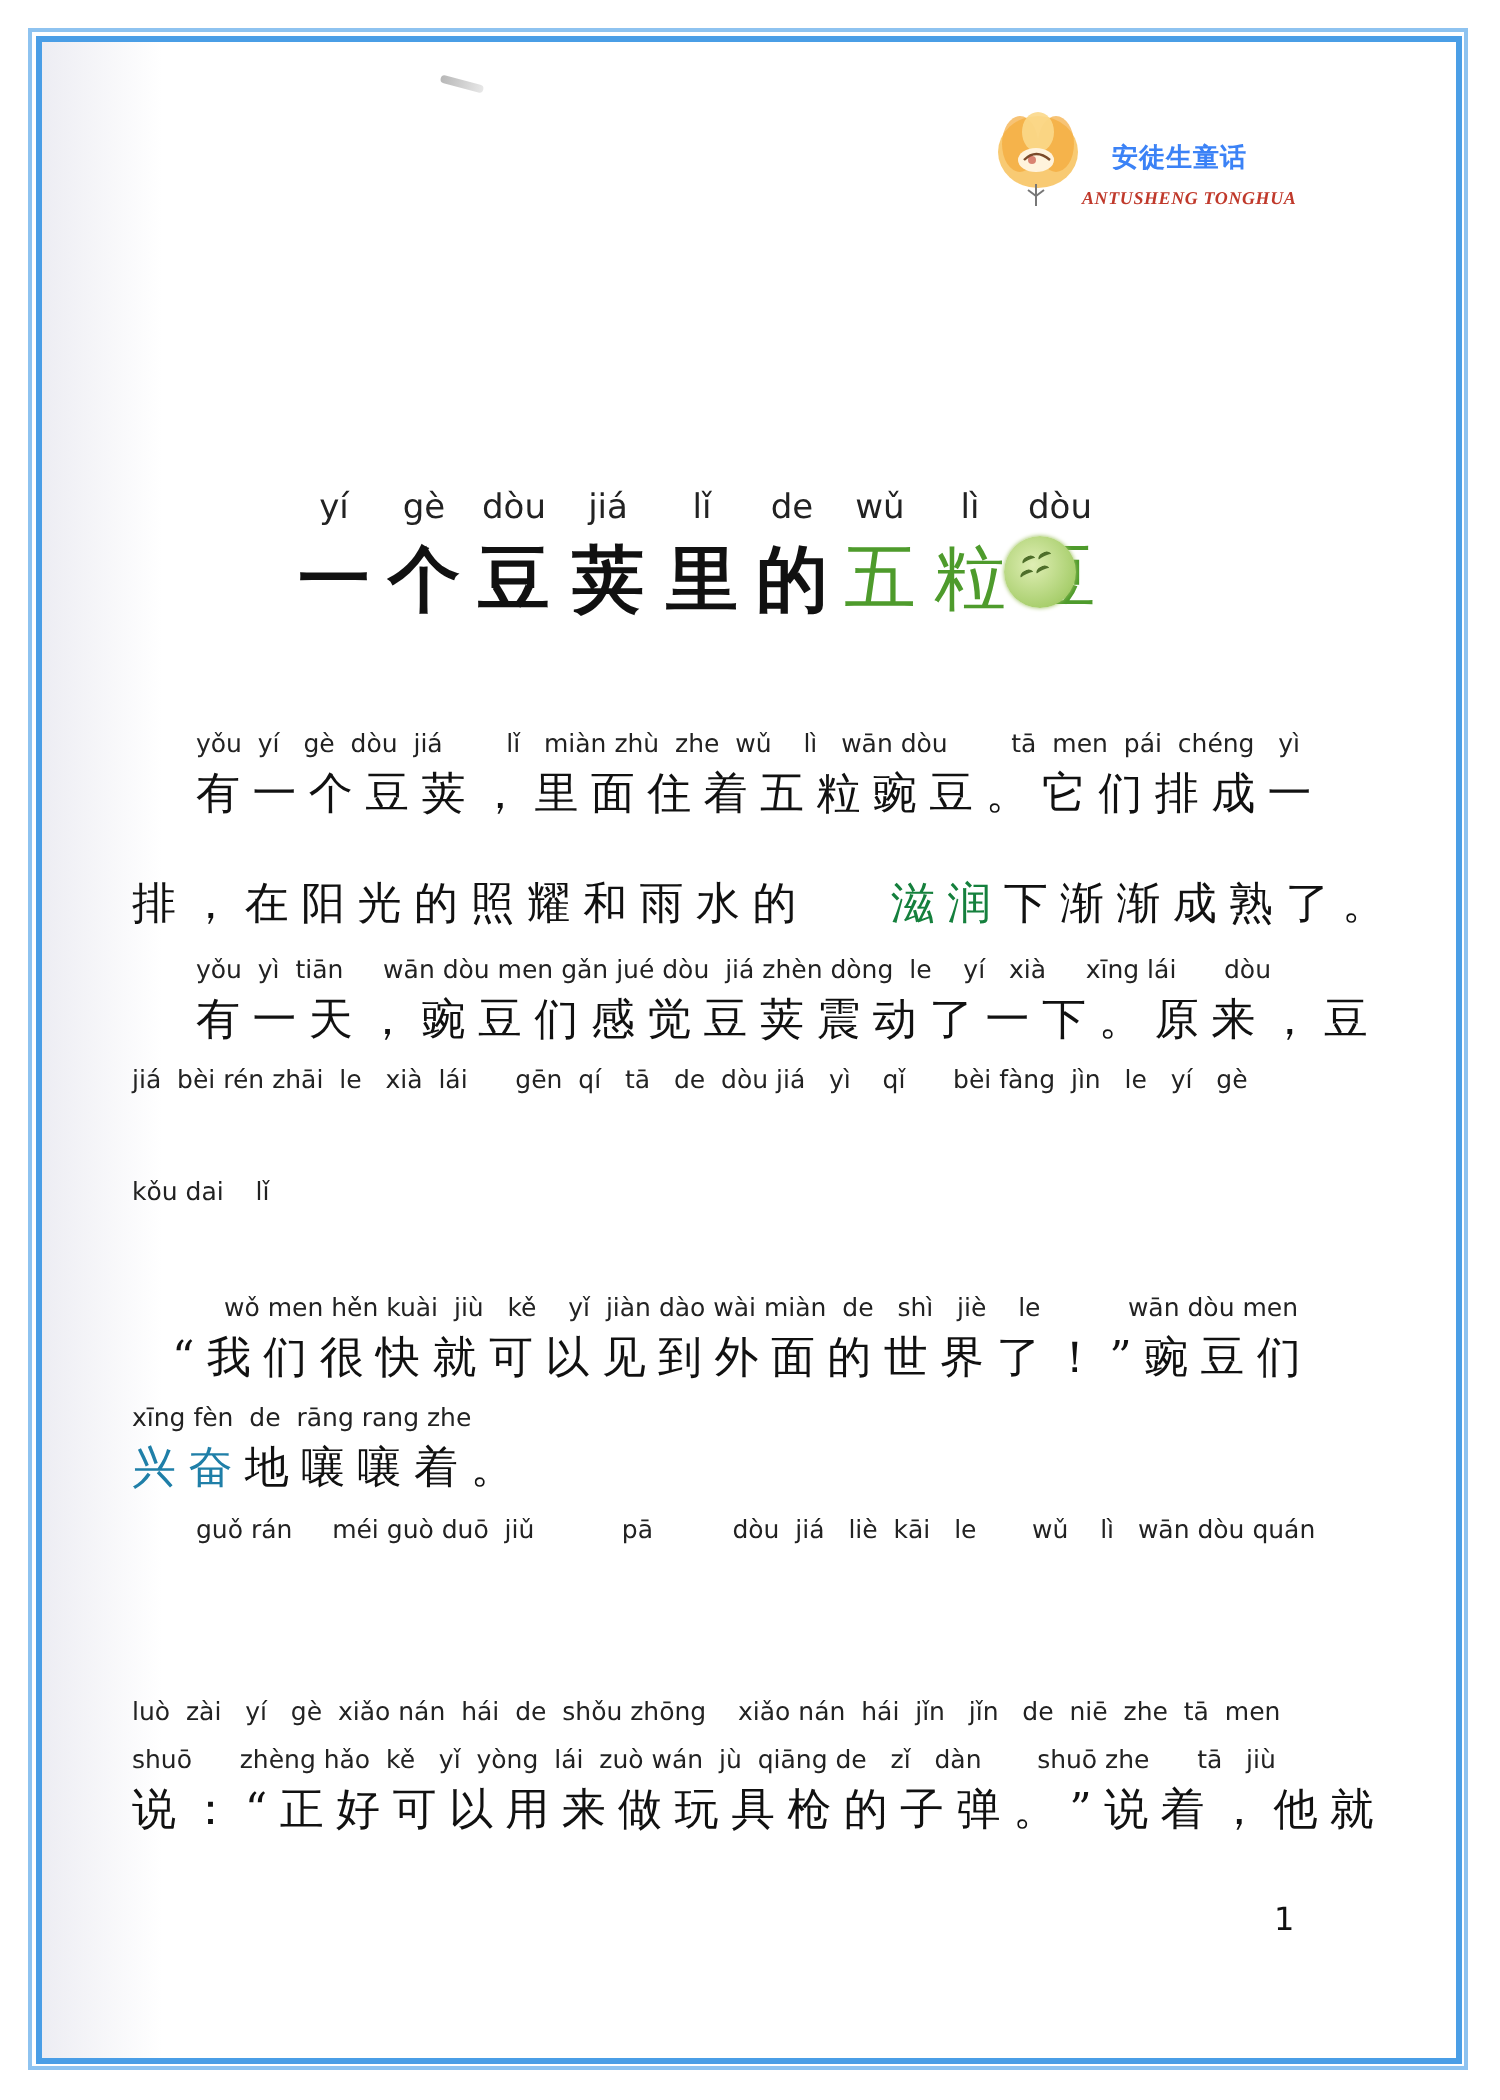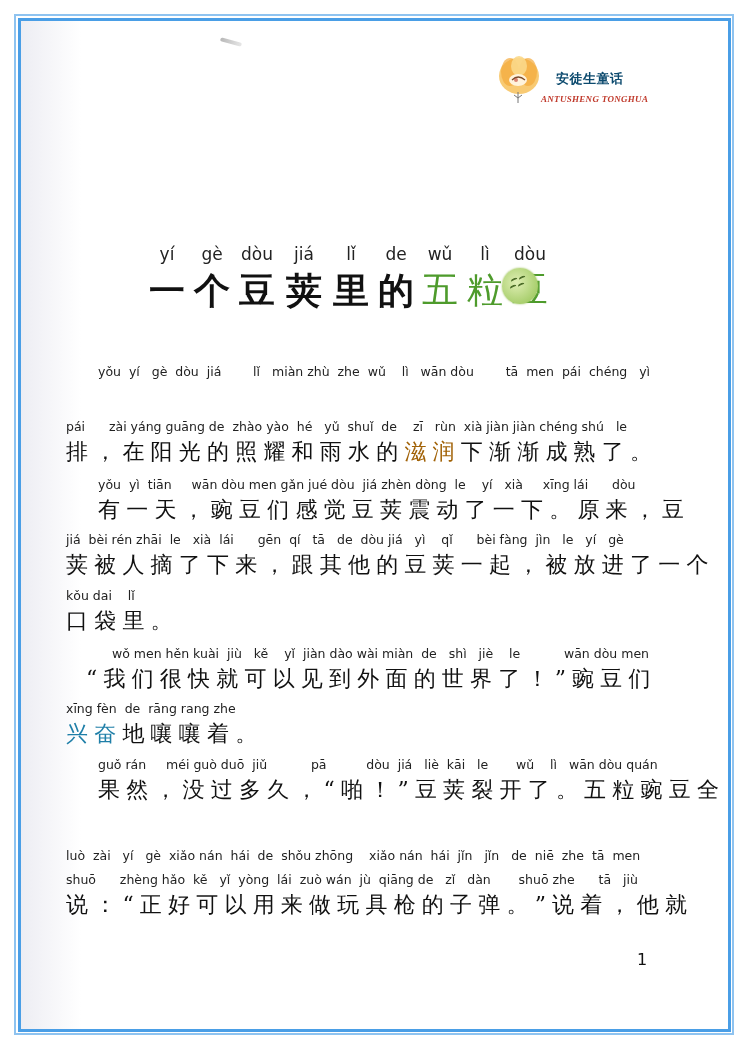--- a/index.html
+++ b/index.html
@@ -9,38 +9,38 @@
          border:2px solid #8ec3f0; box-sizing:border-box; }
   .border-inner { position:absolute; left:18px; top:18px; width:713px; height:1014px;
          border:3px solid #4a9ee6; box-sizing:border-box; }
   .page-shade { position:absolute; left:21px; top:21px; width:60px; height:1008px;
          background:linear-gradient(90deg, rgba(225,225,235,0.6), rgba(255,255,255,0)); }
   .speck { position:absolute; left:220px; top:40px; width:22px; height:4px;
          background:linear-gradient(90deg,#999,#ddd); transform:rotate(15deg); border-radius:2px; opacity:0.7; }
 
   .logo { position:absolute; left:496px; top:54px; width:210px; height:56px; }
   .logo-flower { position:absolute; left:0; top:0; width:46px; height:50px; }
-  .logo-title { position:absolute; left:60px; top:16px; font-size:13px; color:#0c4a6e; letter-spacing:0.5px; font-weight:bold; }
+  .logo-title { position:absolute; left:60px; top:16px; font-size:13px; color:#3b82f6; letter-spacing:0.5px; font-weight:bold; }
   .logo-sub { position:absolute; left:45px; top:40px; font-family:"Liberation Serif", serif; font-style:italic;
          font-weight:bold; font-size:9px; color:#c0392b; letter-spacing:0.3px; }
 
   .title-wrap { position:absolute; left:154px; top:244px; height:80px; width:440px; }
   .title-py { position:absolute; top:0; font-size:17px; color:#222; white-space:nowrap; transform:translateX(-50%); }
   .title-ch { position:absolute; top:26px; font-family:"DejaVu Serif", serif; font-size:36px; font-weight:bold;
          color:#111; transform:translateX(-50%); line-height:40px; }
   .title-ch.green { color:#4e9b2c; font-weight:normal; border-bottom:0; }
   .pea { position:absolute; left:502px; top:268px; width:36px; height:36px; border-radius:50%;
          background:radial-gradient(circle at 40% 40%, #dfeeb4, #a9cf6e 70%, #8ab54e); box-shadow:0 0 2px #9bbf5c; }
   .pea-eye { position:absolute; width:7px; height:3px; border-top:2px solid #4e6e2a; border-radius:50% 50% 0 0; }
 
   .line { position:absolute; left:0; width:730px; height:50px; }
   .py { position:absolute; top:0; font-size:12.5px; color:#222; white-space:nowrap; }
   .ch { position:absolute; top:18px; font-family:"DejaVu Serif", serif; font-size:22px; color:#111;
         letter-spacing:6.2px; white-space:nowrap; }
-  .ch .pink { color:#a16207; }
+  .ch .pink { color:#15803d;margin-left:41px; }
   .ch .teal { color:#1f7fa8; }
 
   .page-num { position:absolute; left:637px; top:950px; font-size:16px; color:#111; }
 </style>
 </head>
 <body>
 
 <div class="border-outer"></div>
 <div class="border-inner"></div>
 <div class="page-shade"></div>
@@ -85,55 +85,52 @@
 </div>
 <div class="pea">
   <span class="pea-eye" style="left:9px;top:10px;transform:rotate(-25deg)"></span>
   <span class="pea-eye" style="left:17px;top:8px;transform:rotate(-25deg)"></span>
   <span class="pea-eye" style="left:8px;top:17px;transform:rotate(-25deg)"></span>
   <span class="pea-eye" style="left:16px;top:15px;transform:rotate(-25deg)"></span>
 </div>
 
 <div class="line" style="top:364px">
   <span class="py" style="left: 98px; white-space: pre;">yǒu  yí   gè  dòu  jiá        lǐ   miàn zhù  zhe  wǔ    lì   wān dòu        tā  men  pái  chéng   yì</span>
+  <span class="ch" style="left:98px">有一个豆荚，里面住着五粒豌豆。它们排成一</span>
 </div>
 
 <div class="line" style="top:419px">
-  <span class="py" style="left: 66px; white-space: pre;">pái      zài yáng guāng de  zhào yào  hé   yǔ  shuǐ  de    zī   rùn  xià jiàn jiàn chéng shú   le</span>
   <span class="ch" style="left:66px"><span>排，在阳光的照耀和雨水的</span><span class="pink">滋润</span><span>下渐渐成熟了。</span></span>
 </div>
 
 <div class="line" style="top:477px">
   <span class="py" style="left: 98px; white-space: pre;">yǒu  yì  tiān     wān dòu men gǎn jué dòu  jiá zhèn dòng  le    yí   xià     xīng lái      dòu</span>
   <span class="ch" style="left:98px">有一天，豌豆们感觉豆荚震动了一下。原来，豆</span>
 </div>
 
 <div class="line" style="top:532px">
   <span class="py" style="left: 66px; white-space: pre;">jiá  bèi rén zhāi  le   xià  lái      gēn  qí   tā   de  dòu jiá   yì    qǐ      bèi fàng  jìn   le   yí   gè</span>
-  <span class="ch" style="left:66px">荚被人摘了下来，跟其他的豆荚一起，被放进了一个</span>
 </div>
 
 <div class="line" style="top:588px">
   <span class="py" style="left: 66px; white-space: pre;">kǒu dai    lǐ</span>
-  <span class="ch" style="left:66px">口袋里。</span>
 </div>
 
 <div class="line" style="top:646px">
   <span class="py" style="left: 112px; white-space: pre;">wǒ men hěn kuài  jiù   kě    yǐ  jiàn dào wài miàn  de   shì   jiè    le           wān dòu men</span>
   <span class="ch" style="left:86px">“我们很快就可以见到外面的世界了！”豌豆们</span>
 </div>
 
 <div class="line" style="top:701px">
   <span class="py" style="left: 66px; white-space: pre;">xīng fèn  de  rāng rang zhe</span>
   <span class="ch" style="left:66px"><span class="teal">兴奋</span><span>地嚷嚷着。</span></span>
 </div>
 
 <div class="line" style="top:757px">
   <span class="py" style="left: 98px; white-space: pre;">guǒ rán     méi guò duō  jiǔ           pā          dòu  jiá   liè  kāi   le       wǔ    lì   wān dòu quán</span>
-  <span class="ch" style="left:98px">果然，没过多久，“啪！”豆荚裂开了。五粒豌豆全</span>
 </div>
 
 <div class="line" style="top:815px">
   <span class="py" style="left: 66px; white-space: pre; margin-top: 33px;">luò  zài   yí   gè  xiǎo nán  hái  de  shǒu zhōng    xiǎo nán  hái  jǐn   jǐn   de  niē  zhe  tā  men</span>
 </div>
 
 <div class="line" style="top:872px">
   <span class="py" style="left: 66px; white-space: pre;">shuō      zhèng hǎo  kě   yǐ  yòng  lái  zuò wán  jù  qiāng de   zǐ   dàn       shuō zhe      tā   jiù</span>
   <span class="ch" style="left:66px">说：“正好可以用来做玩具枪的子弹。”说着，他就</span>
 </div>

